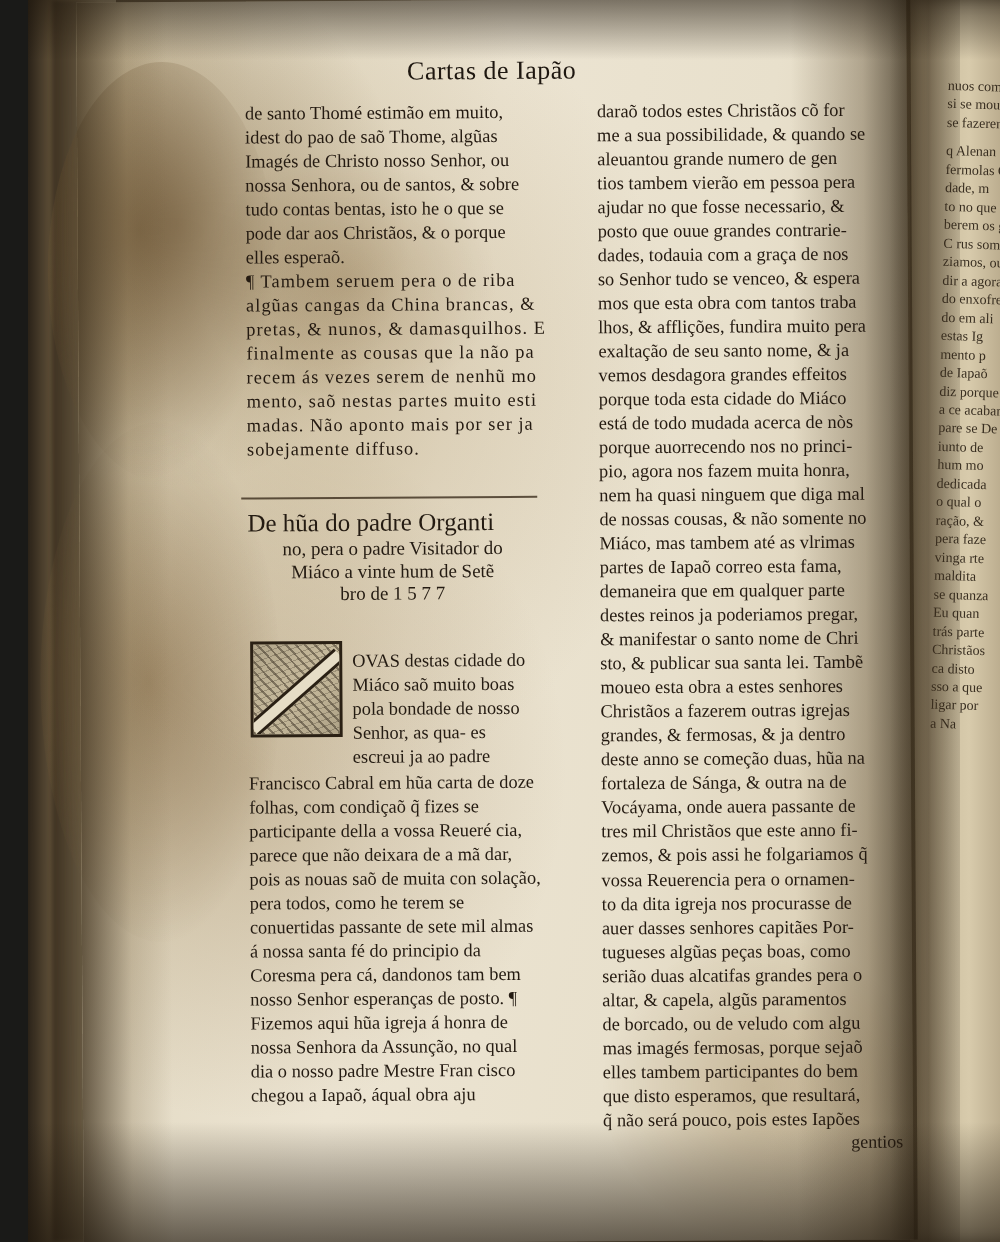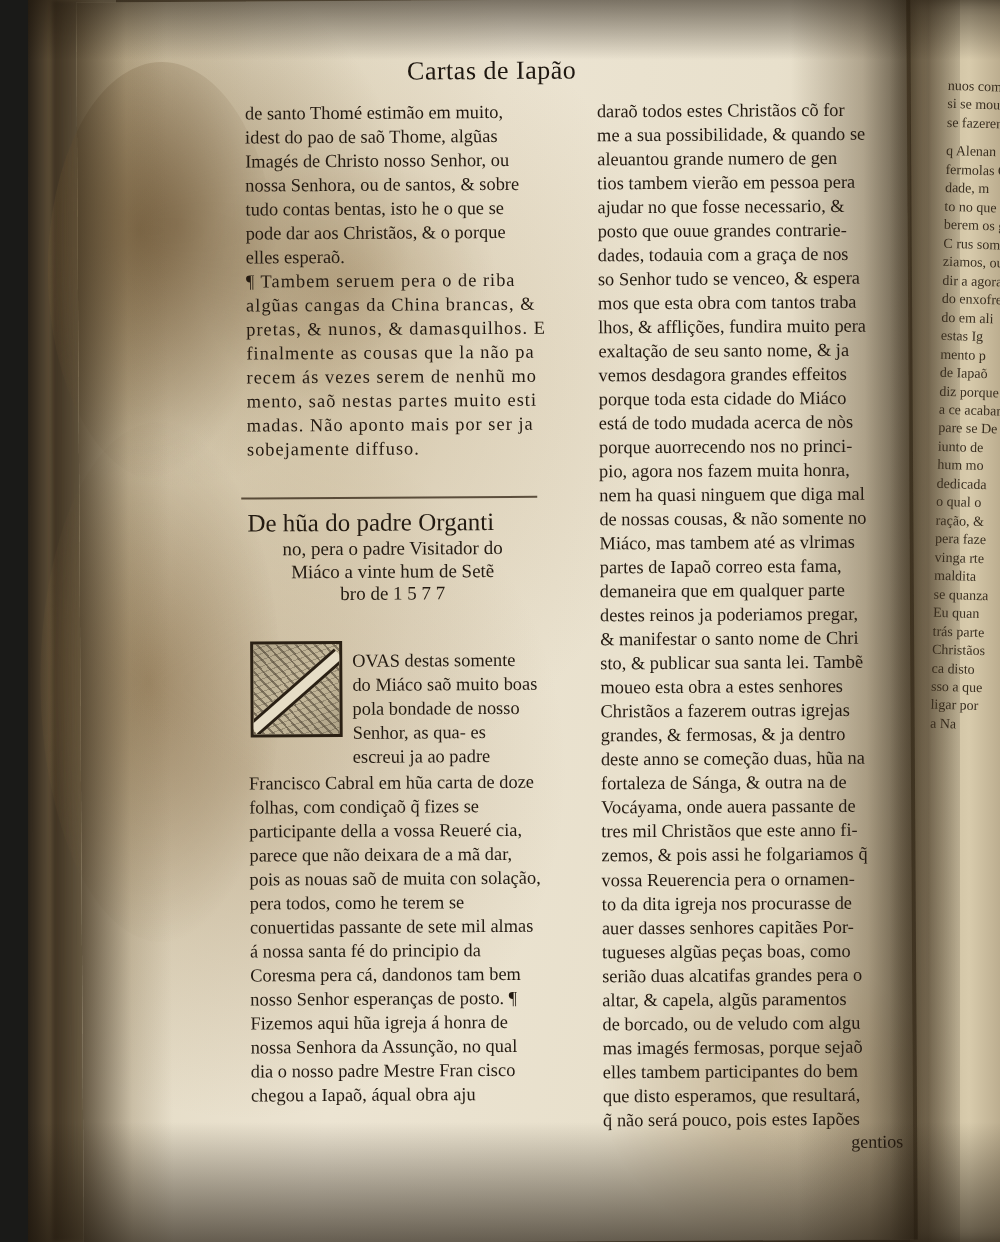--- a/index.html
+++ b/index.html
@@ -283,21 +283,21 @@
         <span class="c">bro de 1 5 7 7</span>
       </div>
     </div>
 
     <div class="initial">
       <div class="tex"></div>
       <div class="diag"></div>
     </div>
 
     <div style="position:absolute; left:272px; top:648px; width:186px; font-size:18.4px; line-height:1.305;">
-      <span class="ln">OVAS destas somente</span>
+      <span class="ln">OVAS destas cidade</span>
       <span class="ln">do Miáco saõ muito</span>
       <span class="ln">boas pola bondade de</span>
       <span class="ln">nosso Senhor, as qua-</span>
       <span class="ln">es escreui ja ao padre</span>
     </div>
 
     <div style="position:absolute; left:168px; top:770px; width:292px; font-size:18.4px; line-height:1.305;">
       <span class="ln">Francisco Cabral em hũa carta de</span>
       <span class="ln">doze folhas, com condiçaõ q̃ fizes</span>
       <span class="ln">se participante della a vossa Reueré</span>

